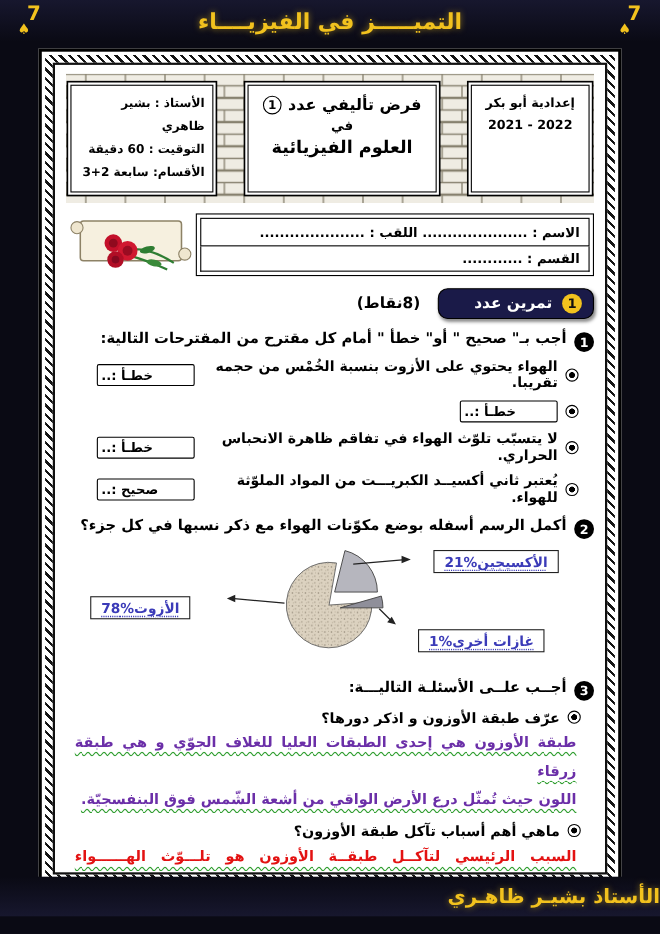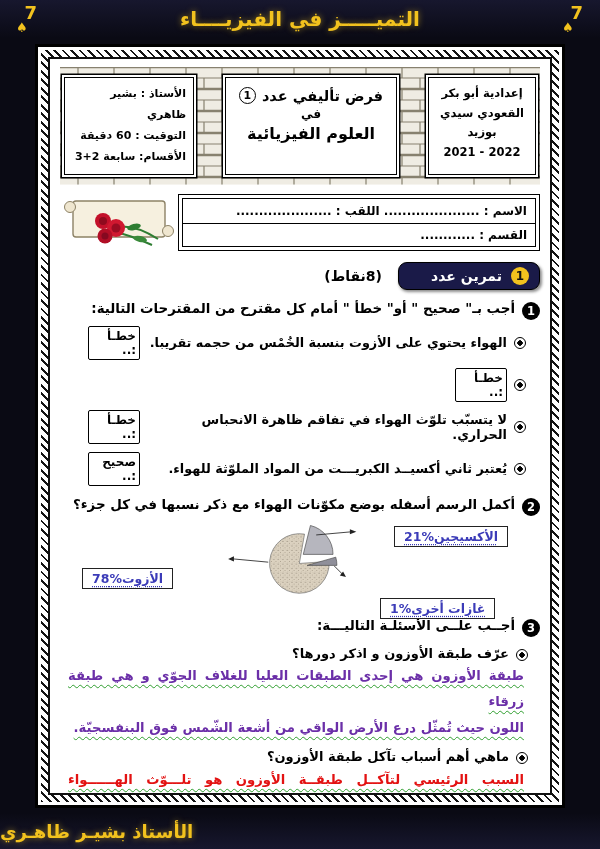--- a/index.html
+++ b/index.html
@@ -11,22 +11,22 @@
   
   .top-banner { position:absolute; top:0; left:0; right:0; height:38px; display:flex;
     align-items:center; justify-content:space-between; padding:0 12px;
     background:linear-gradient(#17172e,#0a0a14); }
   .banner-title { color:#f2c21e; font-size:20px; font-weight:bold; letter-spacing:1px;
     text-shadow:0 0 6px rgba(242,194,30,.55); }
   .card7 { position:relative; width:30px; height:30px; color:#f2c21e; font-weight:bold; flex:none; }
   .c7v { position:absolute; top:0; right:5px; font-size:18px; line-height:1; }
   .c7s { position:absolute; bottom:0; left:4px; font-size:13px; line-height:1; }
 
-  .bottom-banner { position:absolute; left:0; right:0; bottom:0; height:36px; display:flex;
-    align-items:center; justify-content:flex-end; background:linear-gradient(#0a0a14,#17172e); }
+  .bottom-banner { position:absolute; left:0; right:0; bottom:16px; height:36px; display:flex;
+    align-items:center; justify-content:flex-start; background:linear-gradient(#0a0a14,#17172e); }
   .bottom-banner .banner-title { font-size:18px; }
 
   
   .page { position:absolute; top:44px; left:35px; width:530px; height:764px;
     background:#fff; border:3px solid #000; padding:3px; }
   .rope { height:100%; background:repeating-linear-gradient(45deg,#141414 0 2px,#ffffff 2px 6px); padding:7px; }
   .sheet { height:100%; background:#fff; border:2px solid #111; padding:8px 10px 0; 
     display:flex; flex-direction:column; overflow:hidden; }
 
   
@@ -65,35 +65,35 @@
   .q-line { display:flex; align-items:flex-start; gap:7px; margin-top:11px; }
   .qnum { flex:none; width:18px; height:18px; border-radius:50%; background:#000; color:#fff;
     font-size:11.5px; font-weight:bold; display:flex; align-items:center; justify-content:center; margin-top:1px; }
   .qtext { font-weight:bold; font-size:13.4px; }
 
   .items { margin-top:6px; display:flex; flex-direction:column; gap:8px; padding-right:14px; }
   .item { display:flex; align-items:center; gap:7px; }
   .bullet { flex:none; width:12px; height:12px; border:1.5px solid #000; border-radius:50%;
     background:radial-gradient(circle,#000 2.5px,transparent 2.9px); }
   .item-text { flex:1; font-weight:bold; font-size:12.8px; }
-  .ans-box { flex:none; width:52px; text-align:right; border:1.8px solid #000; border-radius:2px;
+  .ans-box { flex:none; width:89px; text-align:left; border:1.8px solid #000; border-radius:2px;
     padding:2px 3px; font-weight:bold; font-size:12px; background:#fff; margin-left:28px; }
 
   
   .chart-area { position:relative; height:132px; margin-top:6px; }
   .chart-svg { position:absolute; inset:0; width:100%; height:100%; }
   .clabel { position:absolute; border:1.3px solid #222; background:#fff; padding:2px 9px;
     font-weight:bold; font-size:12.5px; color:#3b3bb8; white-space:nowrap;
     text-decoration:underline dotted; text-decoration-color:#3b3bb8; text-underline-offset:3px; }
   .clabel.oxy { left:334px; top:4px; }
   .clabel.azo { left:22px; top:46px; }
   .clabel.oth { left:320px; top:76px; }
 
   
-  .subq { display:flex; align-items:flex-end; gap:7px; margin-top:9px; padding-right:12px; }
+  .subq { display:flex; align-items:flex-start; gap:7px; margin-top:9px; padding-right:12px; }
   .subq p { font-weight:bold; font-size:13px; }
   .hand { padding:2px 16px 0 8px; }
   .hand p { font-weight:bold; font-size:13.2px; line-height:1.95; text-align:justify;
     text-decoration:underline wavy; text-decoration-color:#2f9e2f; text-decoration-thickness:1px;
     text-underline-offset:4px; }
   .hand.purple p { color:#6b2fa8; }
   .hand.red { margin-top:1px; }
   .hand.red p { color:#e31212; text-align:justify; text-align-last:justify; }
 </style>
 </head>
@@ -124,21 +124,20 @@
                 <rect width="36" height="22" fill="#efece3"></rect>
                 <path d="M0 0.6H36 M0 11H36 M0 21.4H36" stroke="#87816f" stroke-width="1.2" fill="none"></path>
                 <path d="M18 0 V11 M0 11 V22 M36 11 V22" stroke="#87816f" stroke-width="1.2" fill="none"></path>
               </pattern>
             </defs>
             <rect width="100%" height="100%" fill="url(#brickp)"></rect>
           </svg>
           <div class="head-boxes">
             <div class="hbox school">
               <div>إعدادية أبو بكر</div>
-              <div>القعودي سيدي بوزيد</div>
               <div>2022 - 2021</div>
             </div>
             <div class="hbox exam">
               <div class="exam-title-line">
                 <span>فرض تأليفي عدد</span>
                 <span class="circ-num">1</span>
               </div>
               <div class="exam-mid">في</div>
               <div class="exam-subject">العلوم الفيزيائية</div>
             </div>

